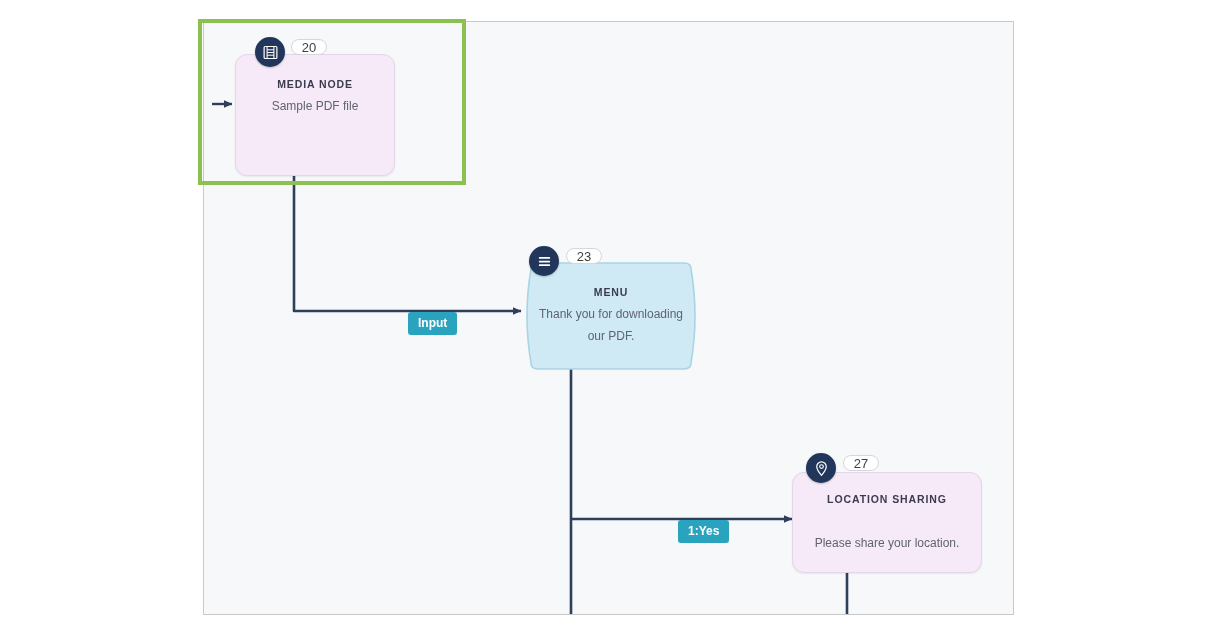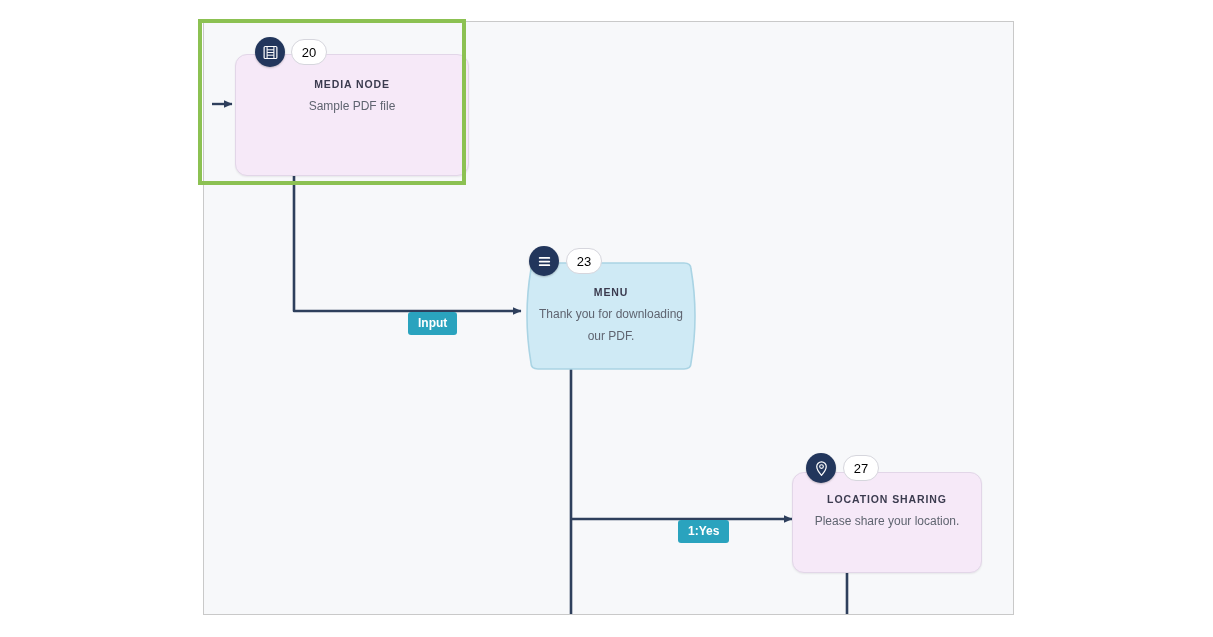--- a/index.html
+++ b/index.html
@@ -127,26 +127,26 @@
     display: flex;
     align-items: center;
     justify-content: center;
     z-index: 30;
     box-shadow: 0 1px 2px rgba(0,0,0,0.22);
   }
 
   .node-num {
     position: absolute;
     min-width: 36px;
-    height: 26px;
+    height: 16px;
     padding: 0 8px;
     border-radius: 13px;
     background: #ffffff;
     border: 1px solid #d6d6dd;
-    color: #000000;
+    color: #404040;
     font-size: 13px;
     display: flex;
     align-items: center;
     justify-content: center;
     z-index: 29;
     box-sizing: border-box;
   }
 
   
   .edge-label {
@@ -195,21 +195,21 @@
 
       <g>
         <path d="M643,551 L643,594" stroke="#2e3f5c" stroke-width="2.6" fill="none"></path>
       </g>
     </svg>
 
     <div class="edge-label" style="left:167px; top:290px;">Input</div>
 
     <div class="edge-label" style="left:437px; top:498px;">1:Yes</div>
 
-    <div class="node node-rect" style="left:31px; top:32px; width:234px; height:122px;">
+    <div class="node node-rect" style="left:31px; top:32px; width:160px; height:122px;">
       <div class="node-body">
         <div class="node-type">MEDIA NODE</div>
         <div class="node-text">Sample PDF file</div>
       </div>
     </div>
 
     <div class="node-icon" style="left:51px; top:15px;">
       <svg width="17" height="17" viewBox="0 0 24 24">
         <rect x="3" y="3.5" width="18" height="17" rx="1.6" fill="none" stroke="#ffffff" stroke-width="1.7"></rect>
         <line x1="7.2" y1="3.5" x2="7.2" y2="20.5" stroke="#ffffff" stroke-width="1.5"></line>
@@ -246,21 +246,21 @@
       <svg width="17" height="17" viewBox="0 0 24 24">
         <rect x="4" y="5.6" width="16" height="2.5" rx="1.2" fill="#ffffff"></rect>
         <rect x="4" y="10.8" width="16" height="2.5" rx="1.2" fill="#ffffff"></rect>
         <rect x="4" y="16" width="16" height="2.5" rx="1.2" fill="#ffffff"></rect>
       </svg>
     </div>
 
     <div class="node-num" style="left:362px; top:226px;">23</div>
 
     <div class="node node-rect" style="left:588px; top:450px; width:190px; height:101px;">
-      <div class="node-body" style="padding-top:19px;">
+      <div class="node-body" style="padding-top:19px;gap:22px;">
         <div class="node-type">LOCATION SHARING</div>
         <div class="node-text">Please share your location.</div>
       </div>
     </div>
 
     <div class="node-icon" style="left:602px; top:431px;">
       <svg width="17" height="17" viewBox="0 0 24 24">
         <path d="M12,2.6 C8.3,2.6 5.3,5.6 5.3,9.3 C5.3,14.3 12,21.6 12,21.6
                  C12,21.6 18.7,14.3 18.7,9.3 C18.7,5.6 15.7,2.6 12,2.6 Z" fill="none" stroke="#ffffff" stroke-width="1.7" stroke-linejoin="round"></path>
         <circle cx="12" cy="9.3" r="2.6" fill="none" stroke="#ffffff" stroke-width="1.6"></circle>

